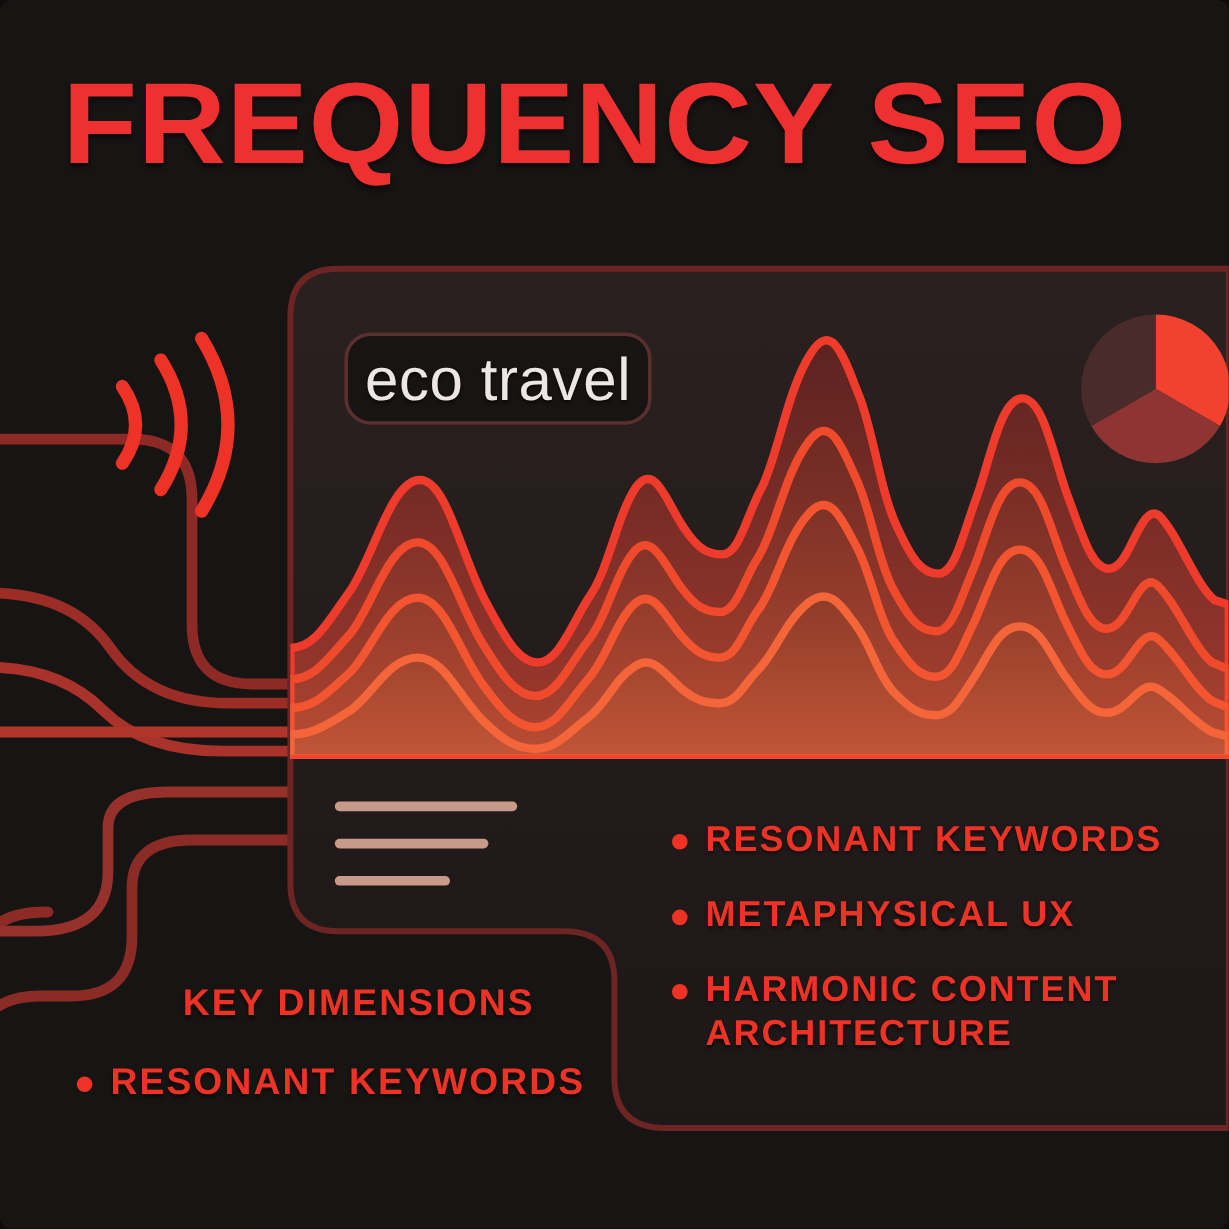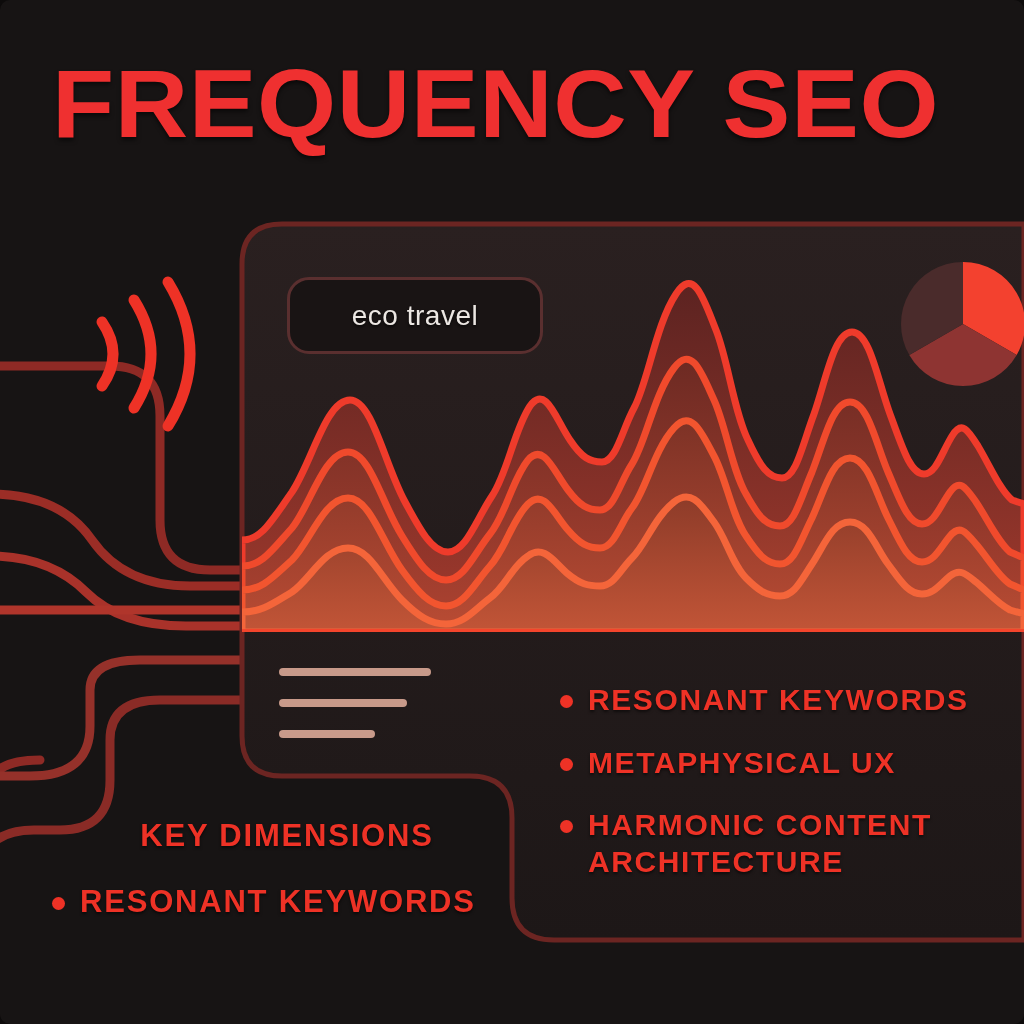--- a/index.html
+++ b/index.html
@@ -35,21 +35,21 @@
   #searchpill{
     position:absolute;
     left:287px; top:277px;
     width:256px; height:77px;
     border:3px solid #5a2f2f;
     border-radius:22px;
     background:#191414;
     display:flex;align-items:center;justify-content:center;
   }
   #searchtext{
-    font-size:28px;
+    font-size:50px;
     color:#ece7e3;
     letter-spacing:0.5px;
     text-shadow:0 2px 3px rgba(0,0,0,.7);
     white-space:nowrap;
   }
 
   
   #rightlist{
     position:absolute;
     left:560px; top:682px;
@@ -71,21 +71,21 @@
     font-weight:bold;
     line-height:1.22;
     letter-spacing:1.6px;
     color:#ee3226;
     text-shadow:0 2px 3px rgba(0,0,0,.55);
   }
 
   
   #leftblock{
     position:absolute;
-    left:52px; top:818px;
+    left:64px; top:818px;
     width:470px;
   }
   #leftheading{
     font-size:31px;
     font-weight:bold;
     letter-spacing:1.8px;
     color:#ee3226;
     text-shadow:0 2px 3px rgba(0,0,0,.55);
     text-align:center;
     margin-bottom:30px;

